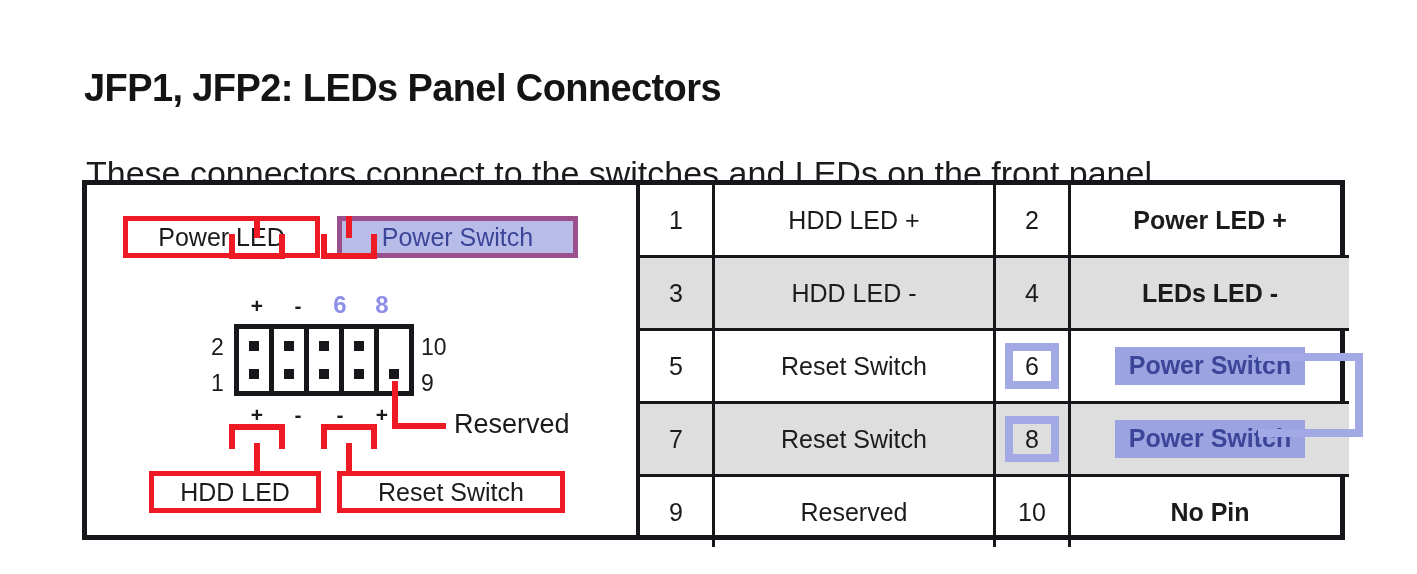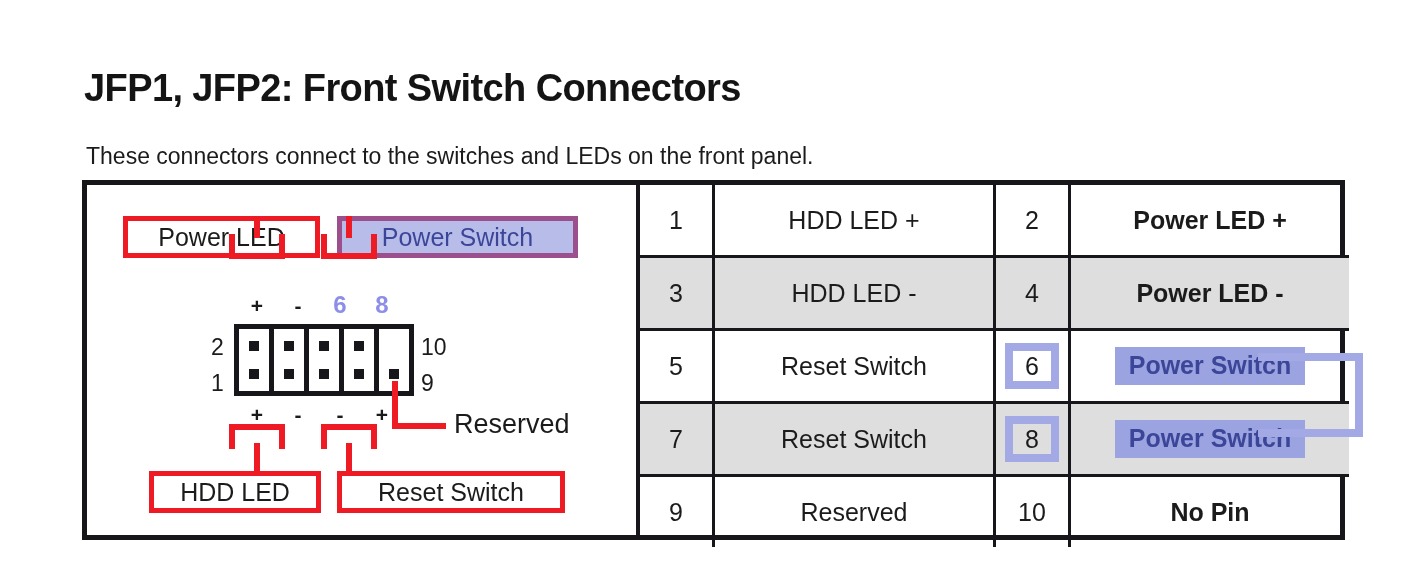--- a/index.html
+++ b/index.html
@@ -24,21 +24,21 @@
     font-size: 38px;
     font-weight: bold;
     letter-spacing: -0.6px;
     color: #141414;
     white-space: nowrap;
   }
   #page-subtitle {
     position: absolute;
     left: 86px;
     top: 120px;
-    font-size: 23px;
+    font-size: 34px;
     font-weight: normal;
     color: #1b1b1b;
     white-space: nowrap;
   }
 
   
   #connector-frame {
     position: absolute;
     left: 82px;
     top: 180px;
@@ -272,21 +272,21 @@
     width: 50px;
     height: 8px;
     background: #a3a9e4;
   }
   #external-stub-top { left: 1258px; top: 353px; }
   #external-stub-bot { left: 1258px; top: 429px; }
 </style>
 </head>
 <body>
 
-<h1 id="page-title">JFP1, JFP2: Front Switch Connectors</h1>
+<h1 id="page-title">JFP1, JFP2: LEDs Panel Connectors</h1>
 <p id="page-subtitle">These connectors connect to the switches and LEDs on the front panel.</p>
 
 <div id="connector-frame">
 
   <div id="diagram-pane">
 
     <div class="callout red" id="callout-power-led">
       <span>Power LED</span>
     </div>
 
@@ -358,21 +358,21 @@
         <tr>
           <td class="num">1</td>
           <td class="desc">HDD LED +</td>
           <td class="num">2</td>
           <td class="desc">Power LED +</td>
         </tr>
         <tr class="shaded">
           <td class="num">3</td>
           <td class="desc">HDD LED -</td>
           <td class="num">4</td>
-          <td class="desc">Power LED -</td>
+          <td class="desc">LEDs LED -</td>
         </tr>
         <tr>
           <td class="num">5</td>
           <td class="desc">Reset Switch</td>
           <td class="num"><span class="num-boxed">6</span></td>
           <td class="desc"><span class="desc-highlight">Power Switch</span></td>
         </tr>
         <tr class="shaded">
           <td class="num">7</td>
           <td class="desc">Reset Switch</td>

